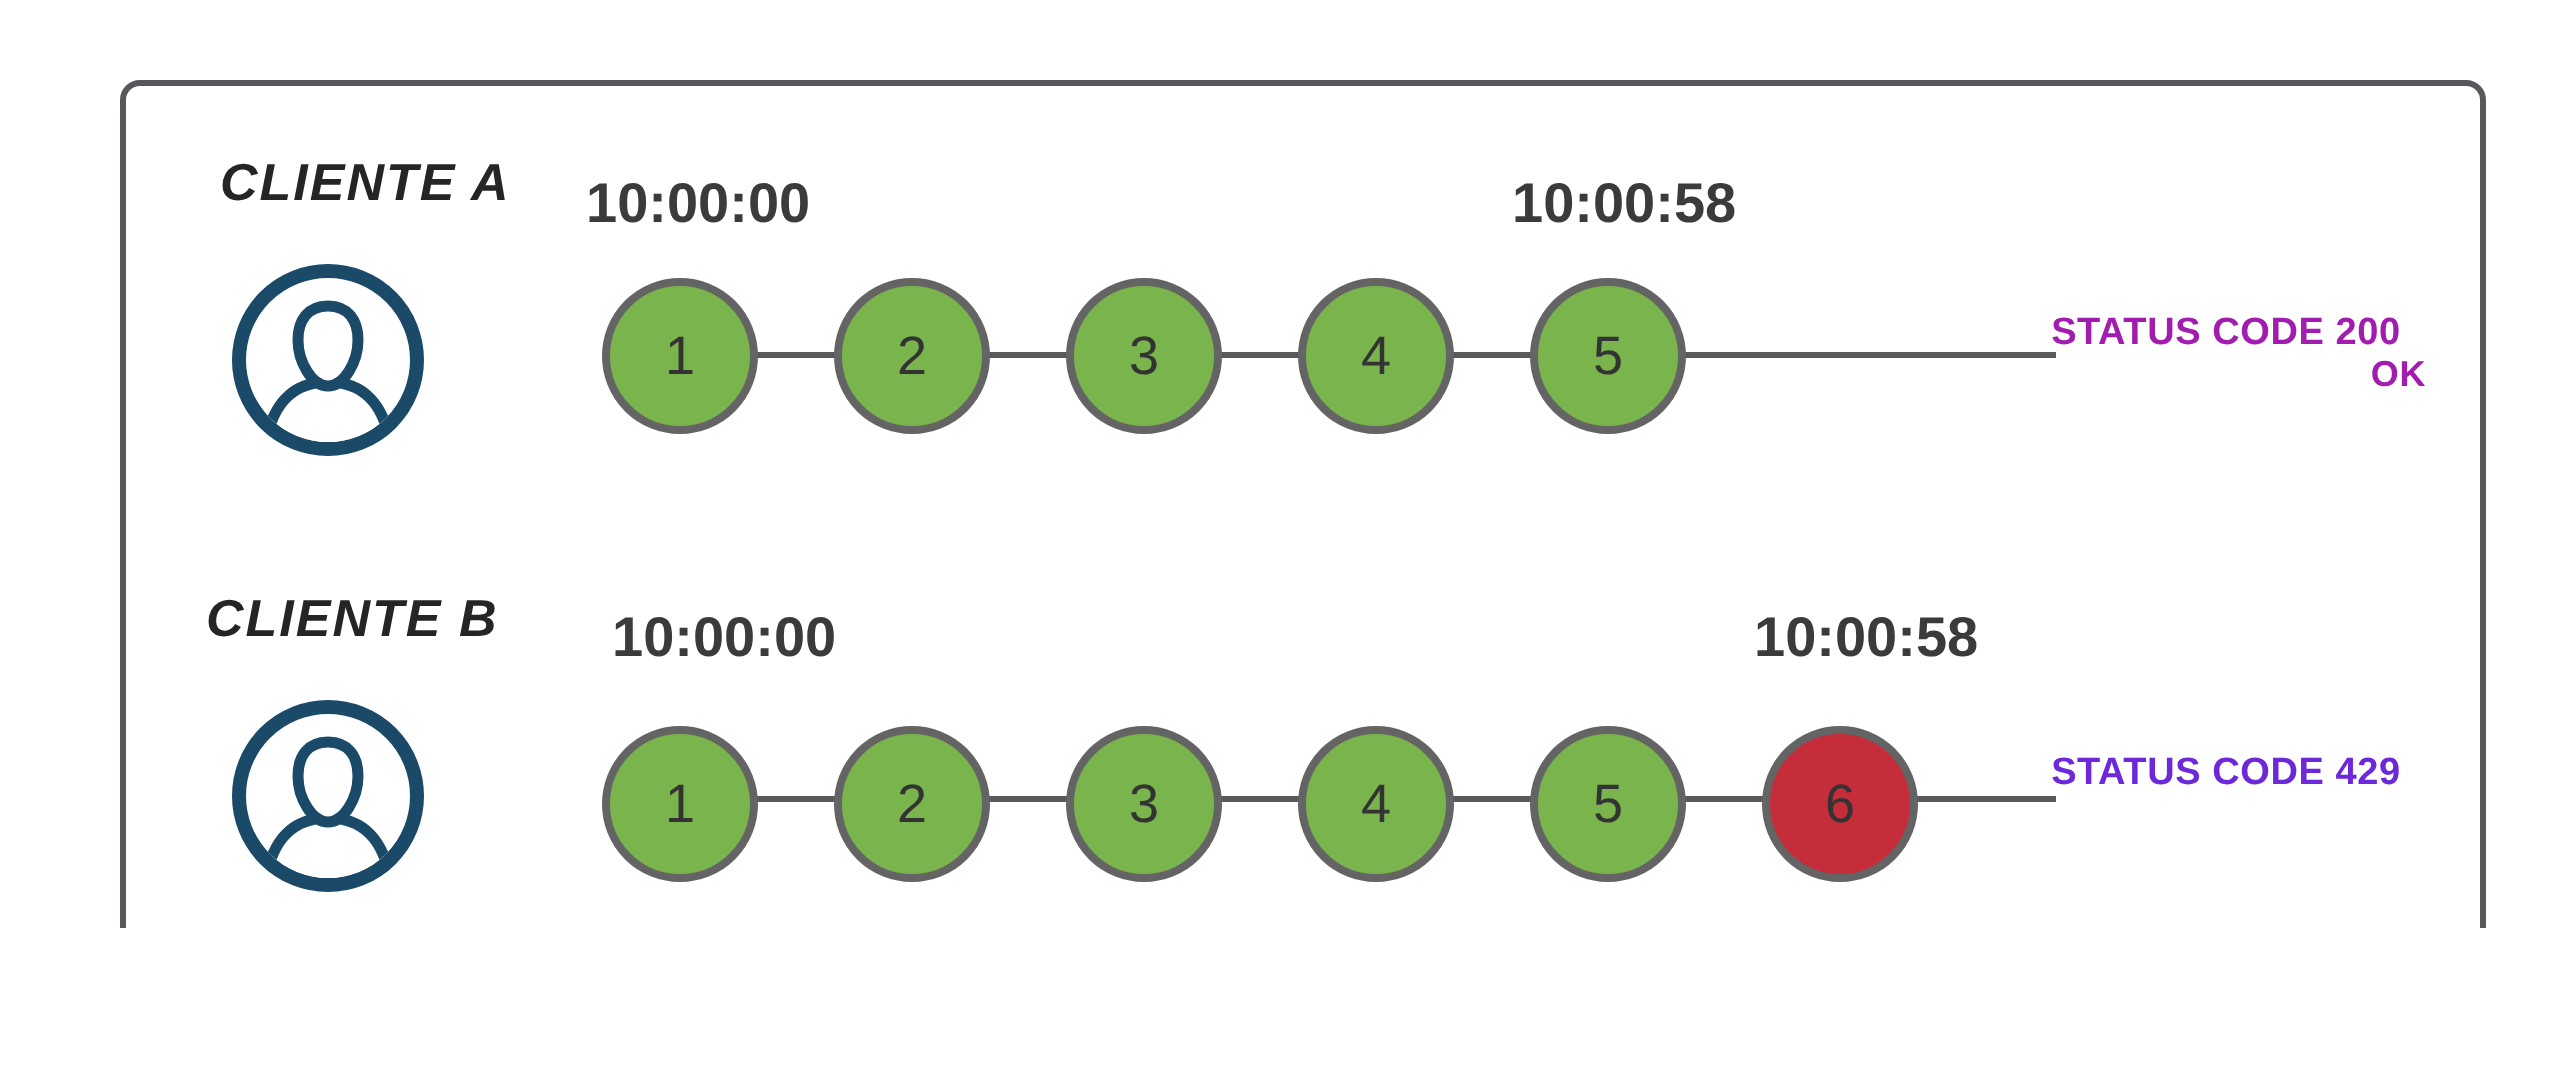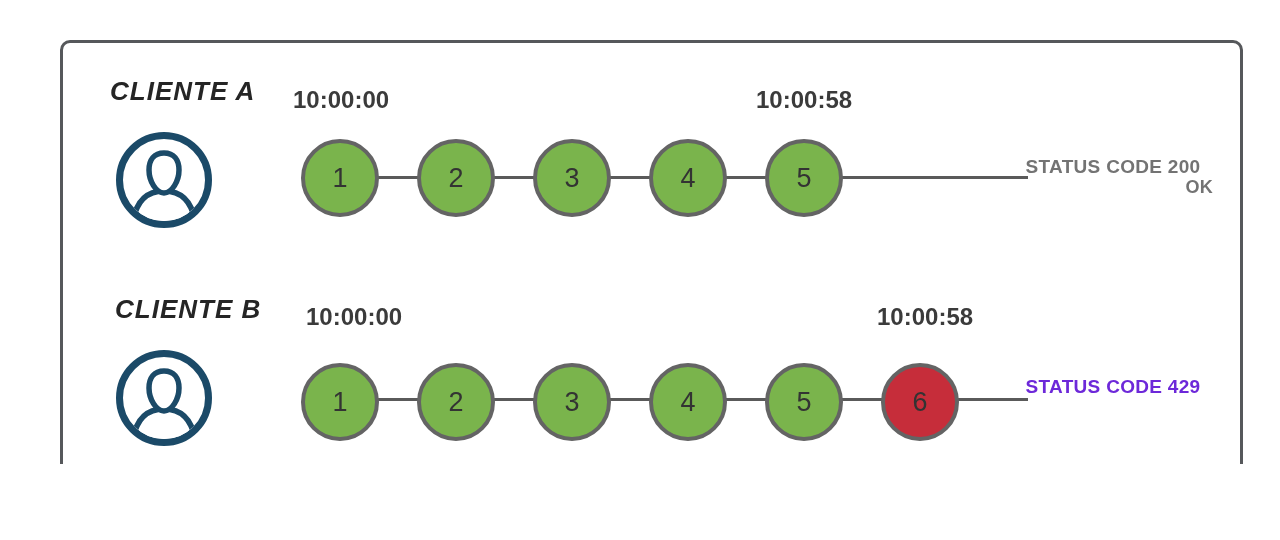--- a/index.html
+++ b/index.html
@@ -9,21 +9,21 @@
   }
   .outer-box{
     position:absolute;left:60px;top:40px;width:1183px;height:458px;
     border:3px solid var(--box-border);border-radius:10px;box-sizing:border-box;
   }
   .client-label{
     position:absolute;font-size:26px;font-weight:bold;font-style:italic;
     color:#252525;letter-spacing:1px;white-space:nowrap;
   }
   .timestamp{
-    position:absolute;font-size:24px;font-weight:bold;color:var(--text-dark);
+    position:absolute;font-size:28px;font-weight:bold;color:var(--text-dark);
     white-space:nowrap;
   }
   .tl-line{position:absolute;height:3px;background:var(--line);}
   .circles{position:absolute;height:78px;}
   .circle{
     position:absolute;top:0;width:78px;height:78px;border-radius:50%;
     border:4px solid var(--circle-border);box-sizing:border-box;
     display:flex;align-items:center;justify-content:center;
     font-size:27px;color:#333;
   }
@@ -62,26 +62,26 @@
   <div class="tl-line" style="left:340px;top:176px;width:688px;"></div>
 
   <div class="circles" style="left:301px;top:139px;">
       <div class="circle" style="left: 0px; background: rgb(122, 180, 76);">1</div>
       <div class="circle" style="left: 116px; background: rgb(122, 180, 76);">2</div>
       <div class="circle" style="left: 232px; background: rgb(122, 180, 76);">3</div>
       <div class="circle" style="left: 348px; background: rgb(122, 180, 76);">4</div>
       <div class="circle" style="left: 464px; background: rgb(122, 180, 76);">5</div>
     </div>
 
-  <div class="status" style="left: 1013px; top: 156px; color: #737373;">
+  <div class="status" style="left: 1013px; top: 156px; color: #a21caf;">
     <div>STATUS CODE 200</div>
     <div class="sub">OK</div>
   </div>
 
-  <div class="client-label" style="left:103px;top:294px;margin-left:12px;">CLIENTE B</div>
+  <div class="client-label" style="left:103px;top:294px;">CLIENTE B</div>
 
   <svg class="avatar" style="left:114px;top:348px;" viewBox="0 0 100 100">
     <defs>
         <clipPath id="clip-b">
           <circle cx="50" cy="50" r="41"></circle>
         </clipPath>
       </defs>
     <circle cx="50" cy="50" r="44.5" fill="none" stroke-width="7" class="avatar-stroke" stroke="#1B4A68"></circle>
     <g clip-path="url(#clip-b)">
       <path d="M18,100 C20,70 34,61 50,61 C66,61 80,70 82,100 Z" fill="#ffffff" stroke-width="5.5" class="avatar-stroke" stroke="#1B4A68"></path>

